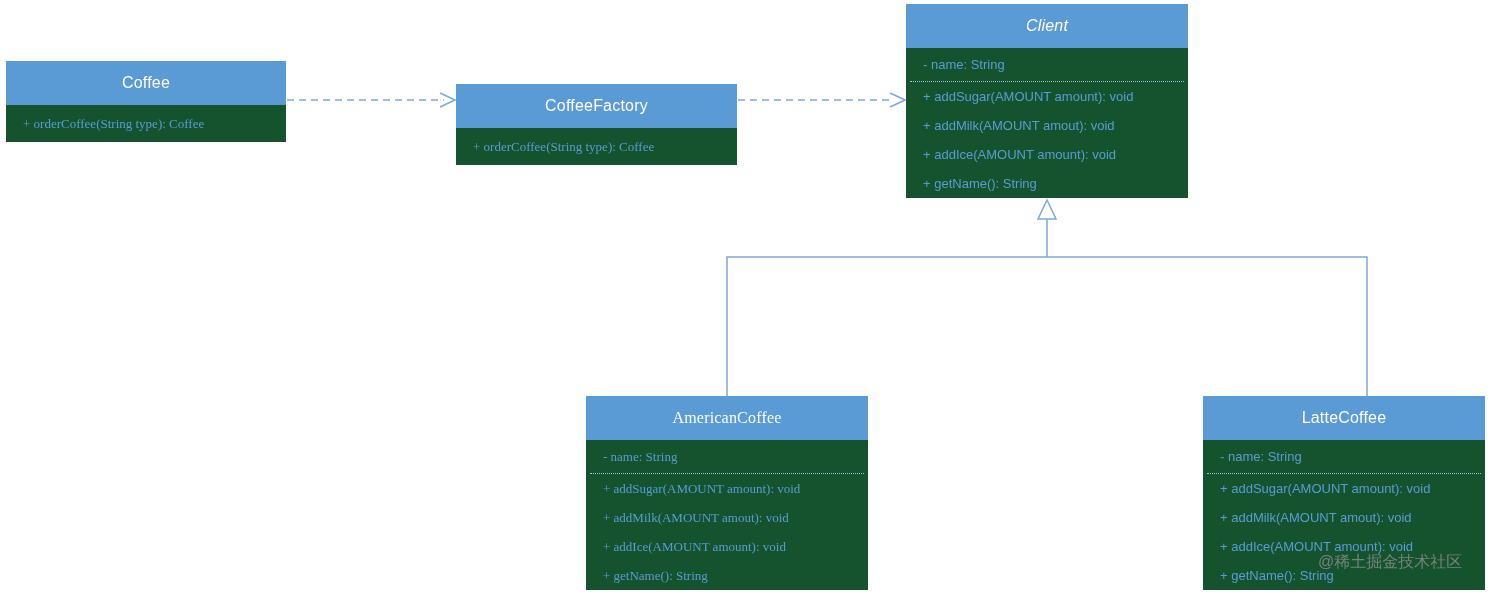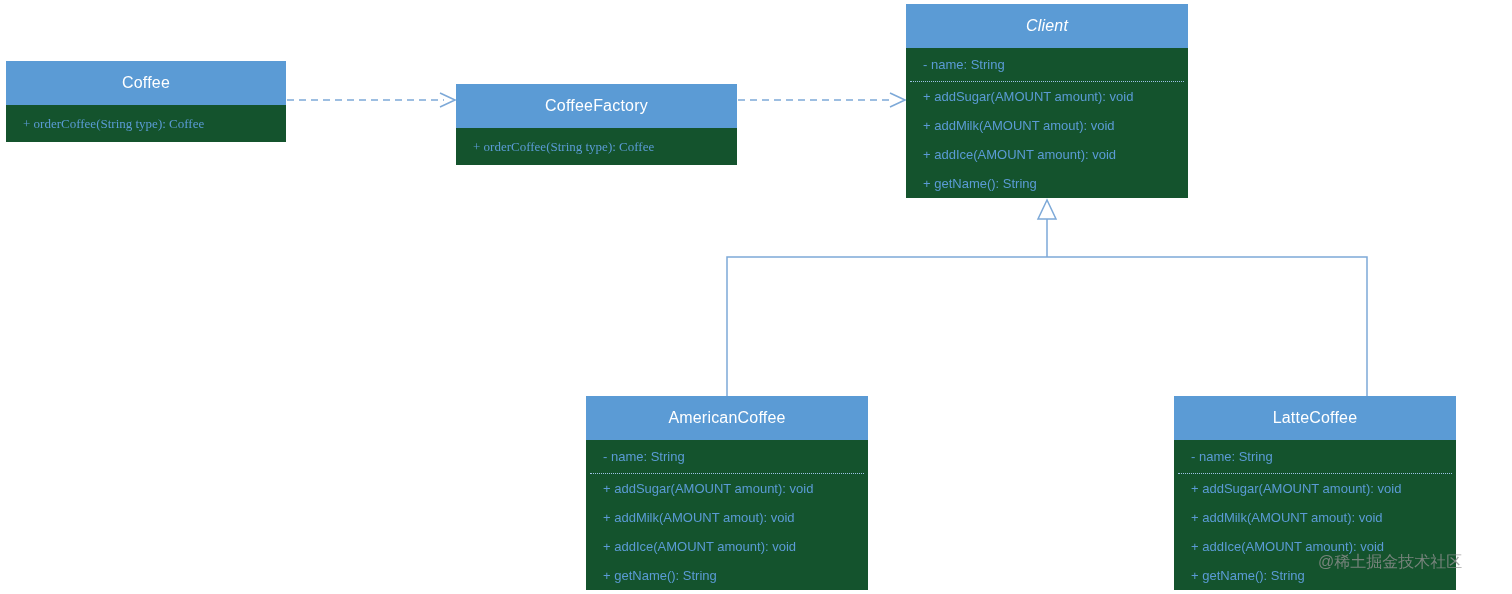--- a/index.html
+++ b/index.html
@@ -127,33 +127,33 @@
     <div class="uml-body">
       <div class="uml-row attr">- name: String</div>
       <div class="uml-divider"></div>
       <div class="uml-row method">+ addSugar(AMOUNT amount): void</div>
       <div class="uml-row method">+ addMilk(AMOUNT amout): void</div>
       <div class="uml-row method">+ addIce(AMOUNT amount): void</div>
       <div class="uml-row method">+ getName(): String</div>
     </div>
   </div>
 
-  <div class="uml-class" style="left:586px; top:396px; width:282px;">
+  <div class="uml-class" style="left:586px; top:396px; width:282px;font-family:Liberation Serif, serif;">
     <div class="uml-header">AmericanCoffee</div>
     <div class="uml-body">
       <div class="uml-row attr">- name: String</div>
       <div class="uml-divider"></div>
       <div class="uml-row method">+ addSugar(AMOUNT amount): void</div>
       <div class="uml-row method">+ addMilk(AMOUNT amout): void</div>
       <div class="uml-row method">+ addIce(AMOUNT amount): void</div>
       <div class="uml-row method">+ getName(): String</div>
     </div>
   </div>
 
-  <div class="uml-class" style="left:1174px; top:396px; width:282px;">
+  <div class="uml-class" style="left:1203px; top:396px; width:282px;">
     <div class="uml-header">LatteCoffee</div>
     <div class="uml-body">
       <div class="uml-row attr">- name: String</div>
       <div class="uml-divider"></div>
       <div class="uml-row method">+ addSugar(AMOUNT amount): void</div>
       <div class="uml-row method">+ addMilk(AMOUNT amout): void</div>
       <div class="uml-row method">+ addIce(AMOUNT amount): void</div>
       <div class="uml-row method">+ getName(): String</div>
     </div>
   </div>

